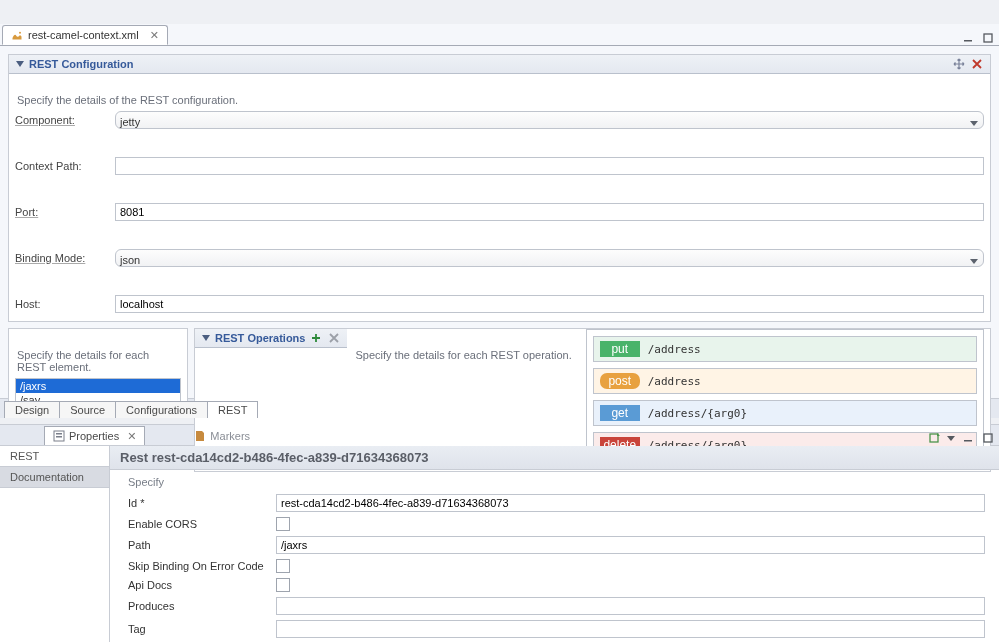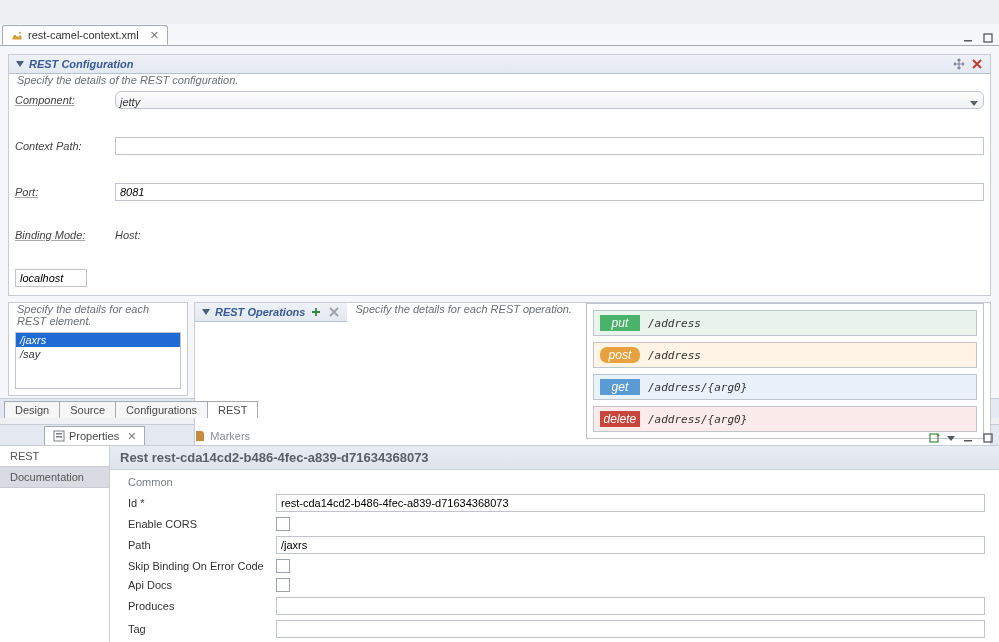--- a/index.html
+++ b/index.html
@@ -72,21 +72,21 @@
     width: 14px; height: 14px; display: flex;
     align-items: center; justify-content: center;
     color: #55595f;
   }
 
   
   .editor-body {
     padding: 8px 8px 2px 8px;
     background: var(--win-bg);
     height: 352px;
-    display: flex; flex-direction: column; gap: 6px; font-style: italic;
+    display: flex; flex-direction: column; gap: 6px;
   }
   .section {
     background: var(--panel-bg);
     border: 1px solid var(--panel-border);
   }
   .section-header {
     display: flex; align-items: center;
     height: 19px;
     padding: 0 6px;
     background: linear-gradient(var(--header-grad-top), var(--header-grad-bot));
@@ -101,21 +101,21 @@
     color: var(--accent-blue-text);
     font-weight: bold;
     flex: 0 0 auto;
   }
   .section-header .spacer { flex: 1; }
   .sec-ctl {
     width: 14px; height: 14px; display: flex; align-items: center; justify-content: center;
     margin-left: 4px;
   }
   .section-subtitle {
-    padding: 0 8px 5px;
+    padding: 20px 8px 5px;
     color: var(--text-muted);
   }
 
   
   .form {
     display: grid;
     grid-template-columns: 72px 1fr;
     row-gap: 4px;
     column-gap: 6px;
     padding: 0 6px 8px 6px;
@@ -362,20 +362,28 @@
         </span>
       </div>
 
       <label>Context Path:</label>
       <input class="field" value="" style="">
 
       <label class="under">Port:</label>
       <input class="field" value="8081" style="">
 
       <label class="under">Binding Mode:</label>
+      <div class="combo">
+        <span>json</span>
+        <span class="caret">
+          <svg viewBox="0 0 10 10" width="10" height="10">
+              <polygon points="1,3 9,3 5,8" fill="currentColor"></polygon>
+            </svg>
+        </span>
+      </div>
 
       <label>Host:</label>
       <input class="field" value="localhost" style="">
     </div>
   </div>
 
   <div class="row-split">
 
     <div class="col-left">
       <div class="section" style="flex:1; display:flex; flex-direction:column;">
@@ -480,21 +488,21 @@
   </div>
 </div>
 
 <div class="props-body">
   <div class="props-tabs">
     <div class="props-tab active">REST</div>
     <div class="props-tab sel">Documentation</div>
   </div>
   <div class="props-right">
     <div class="props-title-bar">Rest rest-cda14cd2-b486-4fec-a839-d71634368073</div>
-    <div class="props-group-hdr">Common</div>
+    <div class="props-group-hdr">Specify</div>
     <div class="props-form">
       <label>Id *</label>
       <input class="field" value="rest-cda14cd2-b486-4fec-a839-d71634368073" style="">
 
       <label>Enable CORS</label>
       <div>
           <div class="checkbox-cell"></div>
         </div>
 
       <label>Path</label>

